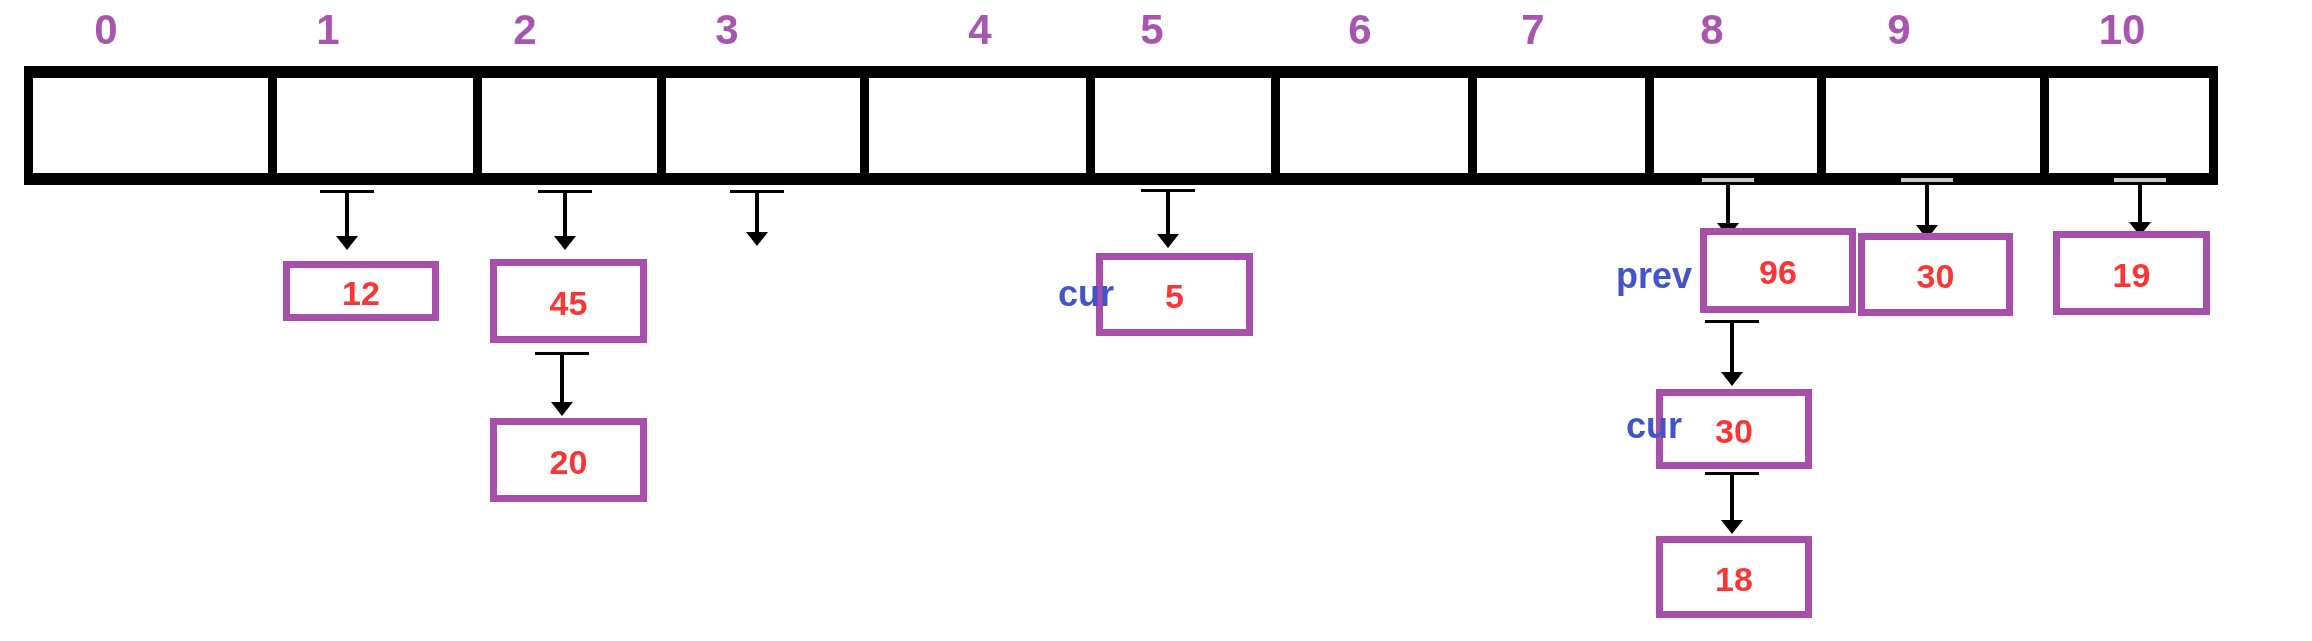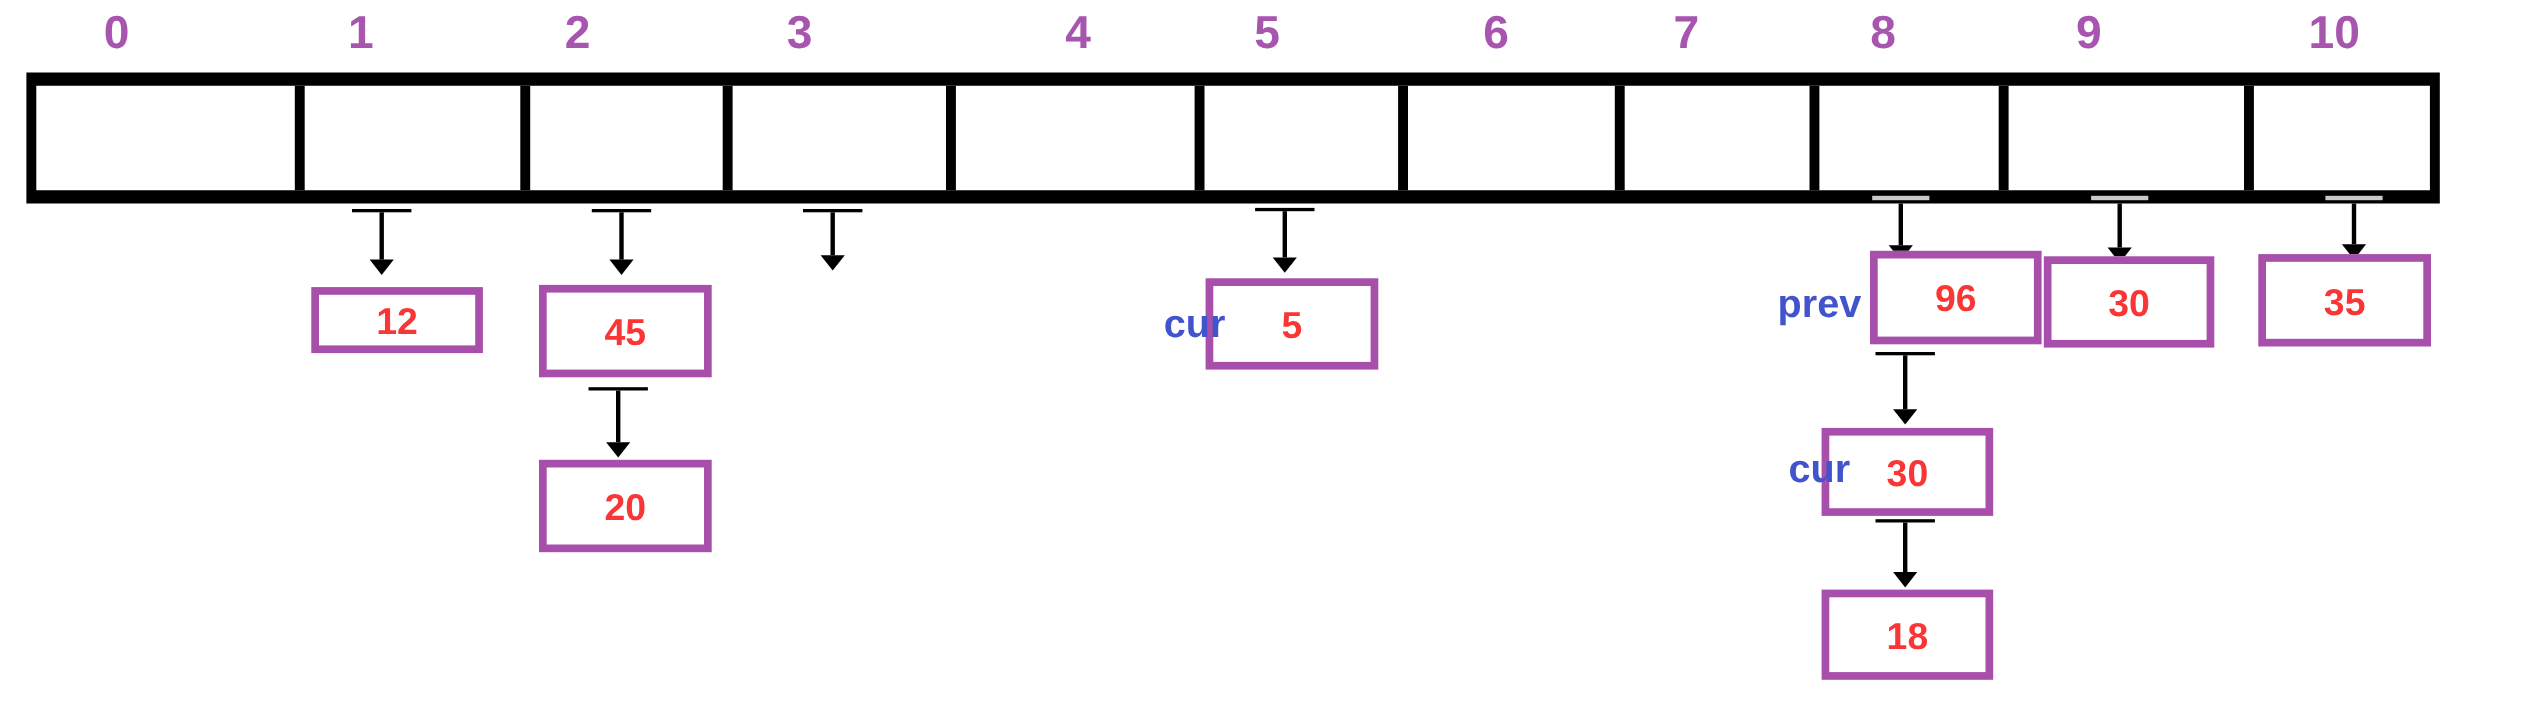--- a/index.html
+++ b/index.html
@@ -134,20 +134,20 @@
   <div class="node" style="left:1656px; top:389px; width:156px; height:80px">
     <span>30</span>
   </div>
   <div class="node" style="left:1656px; top:536px; width:156px; height:82px">
     <span>18</span>
   </div>
   <div class="node" style="left:1858px; top:233px; width:155px; height:83px">
     <span>30</span>
   </div>
   <div class="node" style="left:2053px; top:231px; width:157px; height:84px">
-    <span>35</span>
+    <span>19</span>
   </div>
 
   <div class="ptr" style="left:1020px; top:276px">cur</div>
   <div class="ptr" style="left:1578px; top:258px">prev</div>
   <div class="ptr" style="left:1588px; top:408px">cur</div>
 
 </div>
 
 </body></html>

